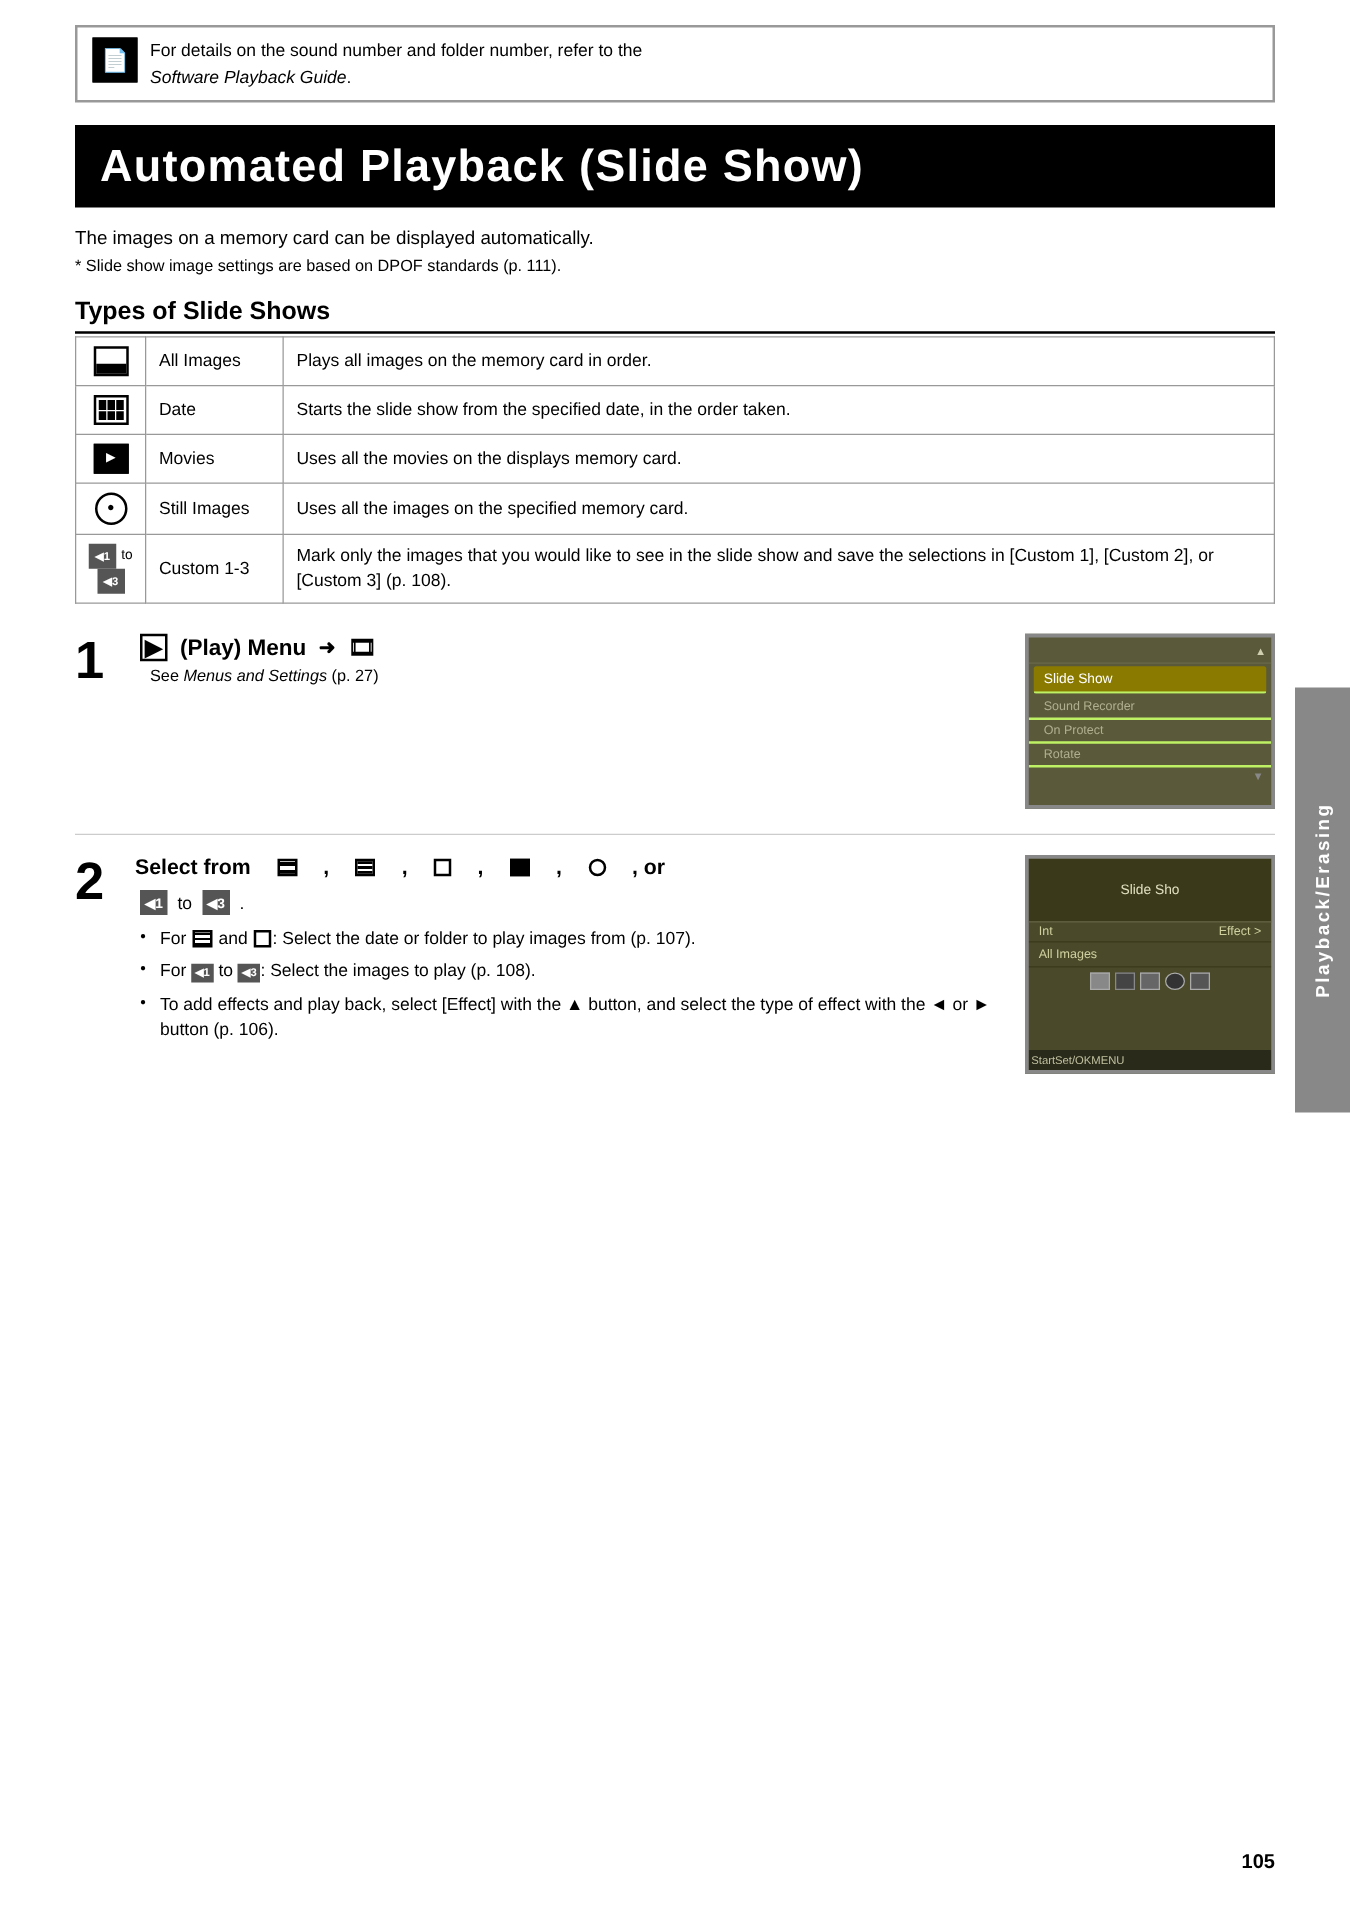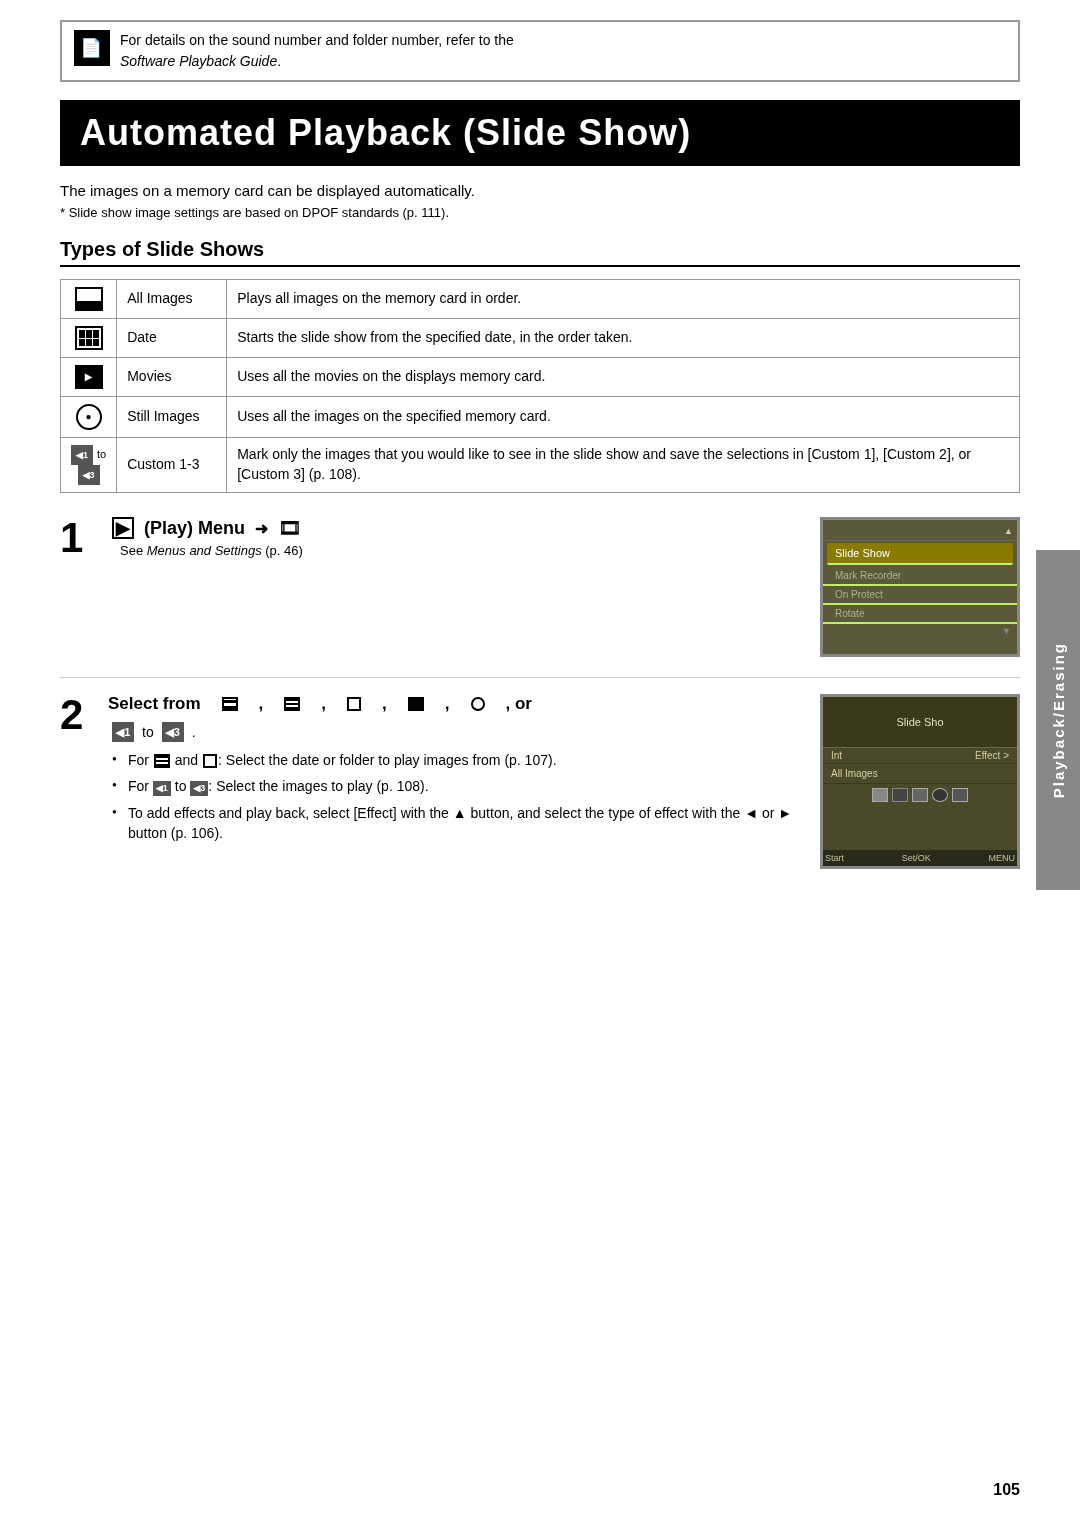--- a/index.html
+++ b/index.html
@@ -65,21 +65,21 @@
     .dpof-note {
       font-size: 13px;
       margin-bottom: 18px;
     }
     
     .types-heading {
       font-size: 20px;
       font-weight: 900;
       border-bottom: 2px solid #000;
       padding-bottom: 4px;
-      margin-bottom: 12px;
+      margin-bottom: 2px;
     }
     
     .slide-table {
       width: 100%;
       border-collapse: collapse;
       margin-bottom: 24px;
     }
     .slide-table td {
       border: 1px solid #999;
       padding: 7px 10px;
@@ -358,21 +358,21 @@
       font-size: 10px;
       color: #d0d0a0;
       border-bottom: 1px solid #3a3a1a;
     }
     .cs2-bottom-bar {
       position: absolute;
       bottom: 0;
       width: 100%;
       background: #2a2a1a;
       display: flex;
-      justify-content: space-between;
+      justify-content: flex-start;
       padding: 3px 2px;
       font-size: 9px;
       color: #c0c0a0;
       margin-top: 28px;
     }
     .cs2-icons-row {
       display: flex;
       justify-content: center;
       gap: 4px;
       padding: 4px;
@@ -521,30 +521,30 @@
   <div class="step-section">
     <div class="step-number">1</div>
     <div class="step-content">
       <div class="step-title">
         <span class="play-icon-box">▶</span>
         <span>(Play) Menu</span>
         <span class="arrow-symbol">➜</span>
         <span style="font-size:18px;">🎞</span>
       </div>
       <div class="step-sub">
-        <span>See </span><em>Menus and Settings</em><span> (p. 46)</span>
+        <span>See </span><em>Menus and Settings</em><span> (p. 27)</span>
       </div>
     </div>
 
     <div class="camera-screen">
       <div style="padding:6px 4px 2px 4px; font-size:10px; color:#c0c0a0; border-bottom:1px solid #6a6a4a;">
         <div style="margin-bottom:2px; color:#d0d0b0; font-size:9px; text-align:right;">▲</div>
       </div>
       <div class="cam-menu-item selected">Slide Show</div>
-      <div class="cam-menu-item" style="padding:3px 12px; font-size:10px; color:#b0b090;">Mark Recorder</div>
+      <div class="cam-menu-item" style="padding:3px 12px; font-size:10px; color:#b0b090;">Sound Recorder</div>
       <div class="cam-menu-item" style="padding:3px 12px; font-size:10px; color:#b0b090;">On Protect</div>
       <div class="cam-menu-item" style="padding:3px 12px; font-size:10px; color:#b0b090;">Rotate</div>
       <div style="font-size:9px; color:#888; text-align:right; padding:2px 6px;">▼</div>
     </div>
   </div>
 
   <hr class="step-separator">
 
   <div class="step2-section">
     <div class="step-number">2</div>

